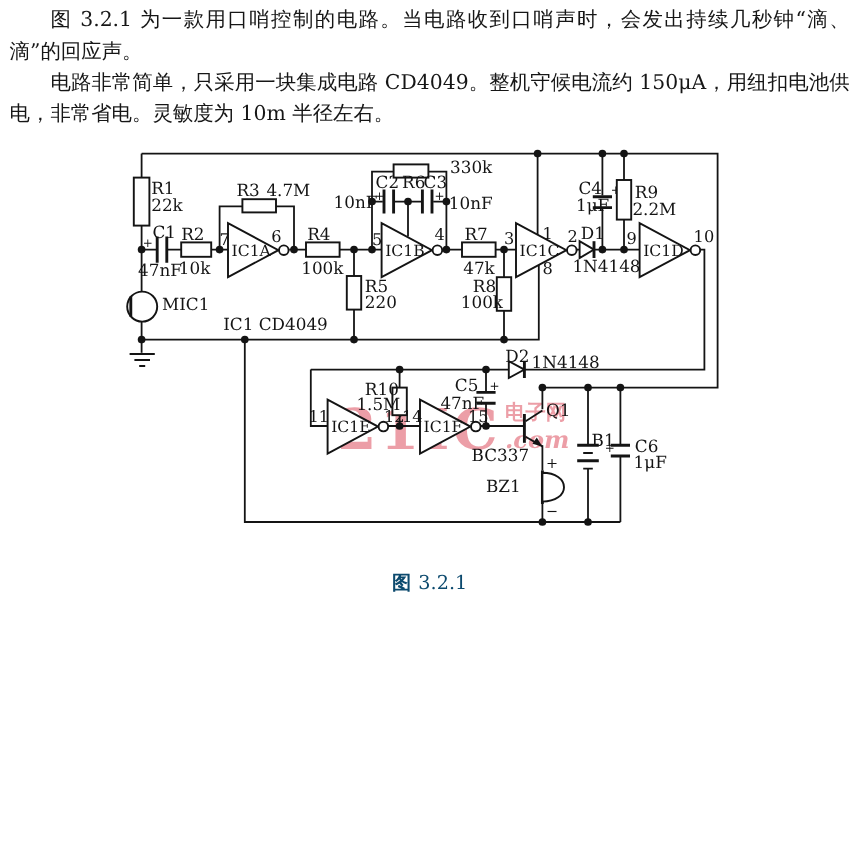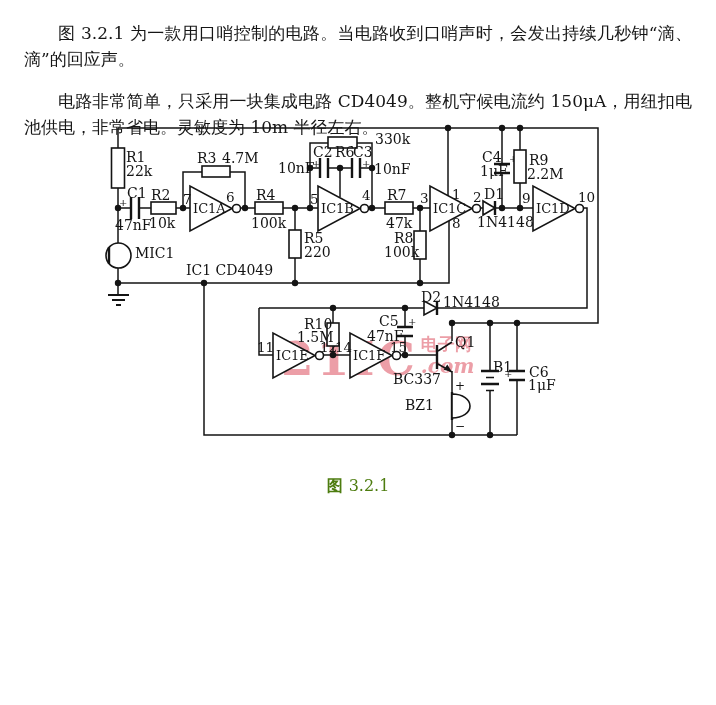--- a/index.html
+++ b/index.html
@@ -1,24 +1,24 @@
 <!DOCTYPE html>
 <html><head>
 <meta charset="utf-8">
 <style>
   html,body{margin:0;padding:0;background:#fff;}
   .page{position:relative;width:716px;height:705px;background:#ffffff;overflow:hidden;
         font-family:"DejaVu Serif","Liberation Serif",serif;color:#141414;}
   .txt{position:absolute;left:8px;width:700px;font-size:17px;line-height:26px;
        text-align:justify;color:#161616;}
-  .txt p{margin:16px;text-indent:34px;}
+  .txt p{margin:0;text-indent:34px;}
   #top-text{top:4px;}
   #bottom-text{top:494px;}
   .caption{position:absolute;top:476px;left:0;width:716px;text-align:center;
-           font-size:16px;color:#4d7c0f;}
+           font-size:16px;color:#0c4a6e;}
   .caption .cap-bold{font-weight:bold;margin-right:6px;}
   .wm{position:absolute;left:281px;top:331px;display:flex;align-items:flex-start;
       gap:3px;color:#e05f6d;opacity:0.6;pointer-events:none;}
   .wm-main{font-weight:bold;font-size:47px;line-height:56px;letter-spacing:3px;
            font-family:"DejaVu Serif",serif;}
   .wm-right{display:flex;flex-direction:column;margin-top:4px;}
   .wm-cn{font-weight:bold;font-size:17px;line-height:19px;}
   .wm-com{font-style:italic;font-weight:bold;font-size:20px;line-height:24px;}
   svg.schematic{position:absolute;left:0;top:0;}
   svg text{font-family:"DejaVu Serif","Liberation Serif",serif;fill:#141414;font-size:14px;}

